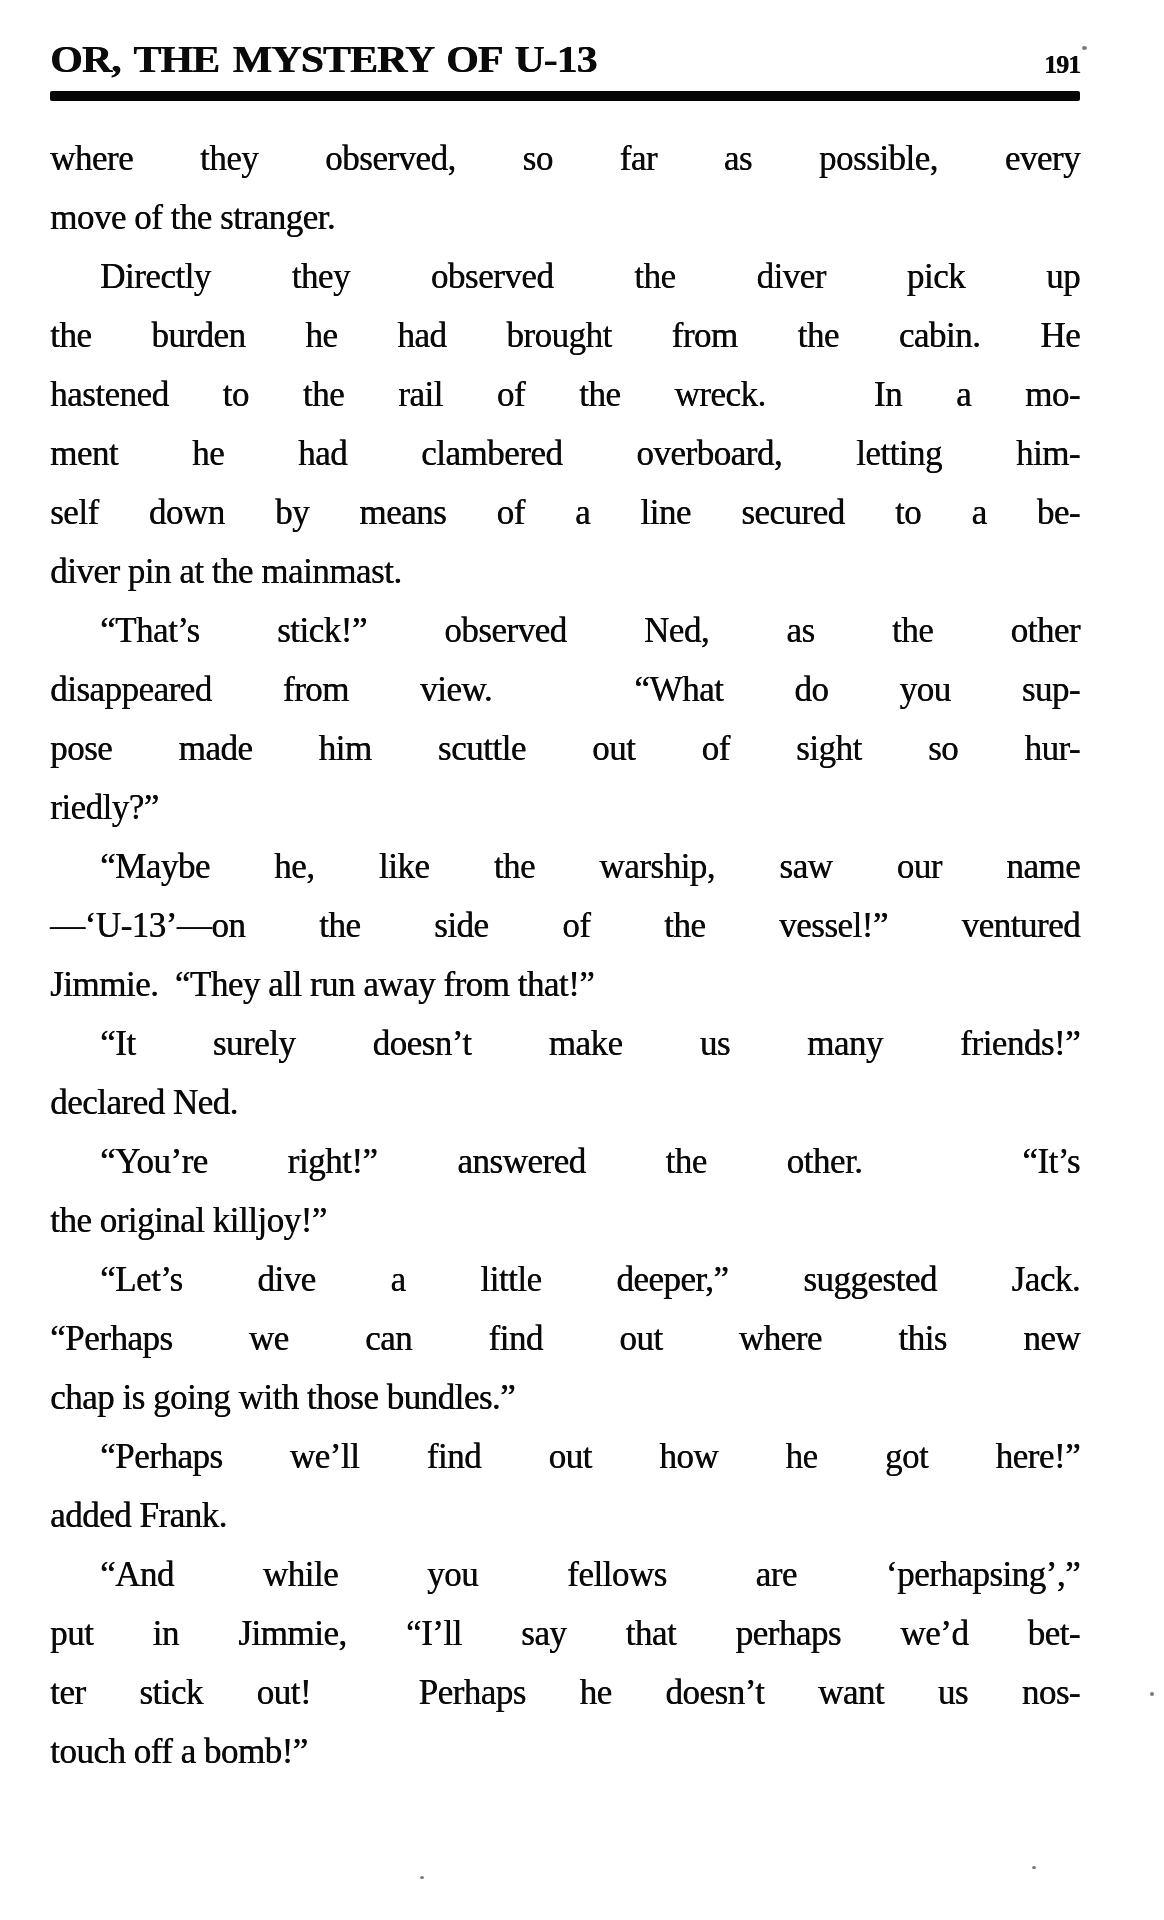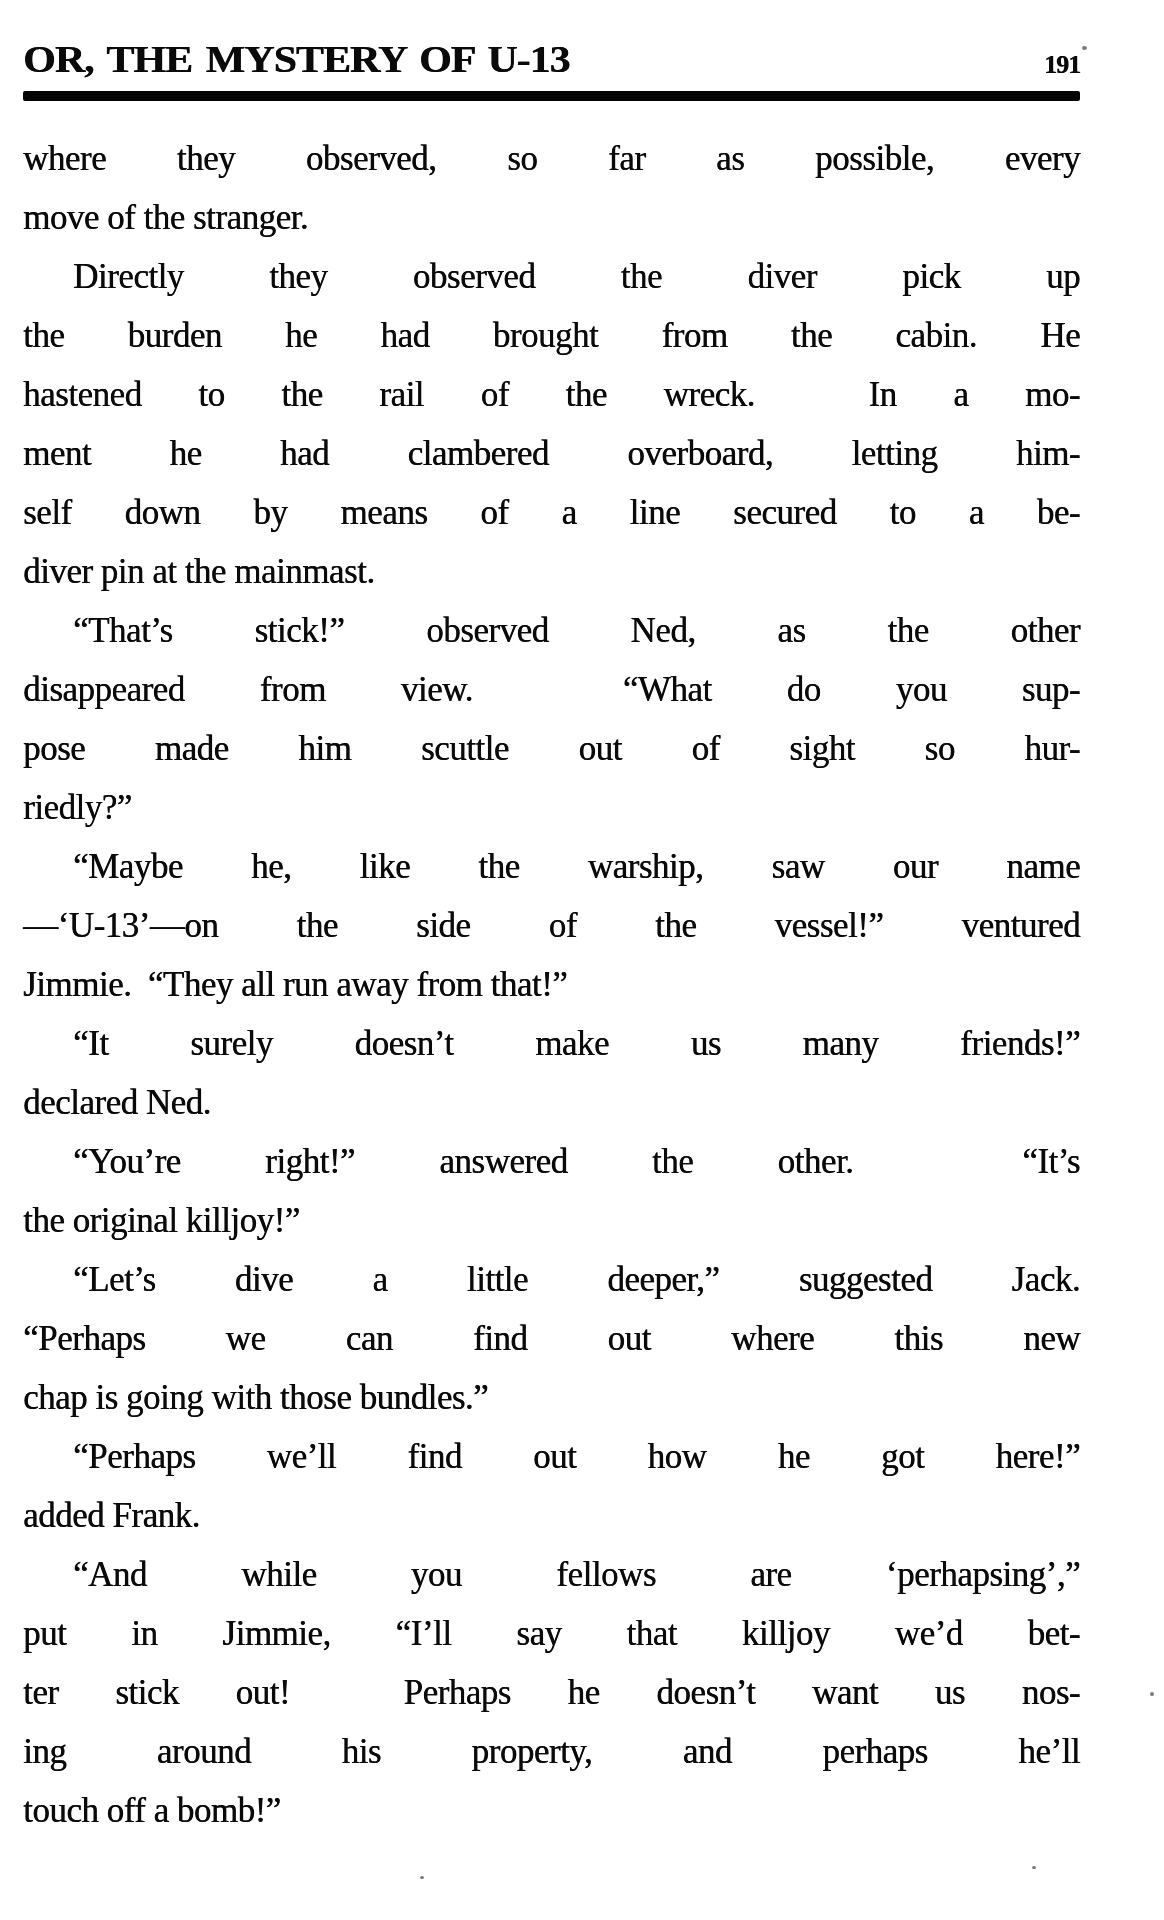--- a/index.html
+++ b/index.html
@@ -5,21 +5,21 @@
   html, body { margin: 0; padding: 0; }
   body {
     width: 1164px; height: 1920px;
     background: #ffffff;
     color: #0a0a0a;
     font-family: "Liberation Serif", serif;
     overflow: hidden;
     position: relative;
   }
   .page {
-    padding: 0 84px 0 23px;
+    padding: 0 84px 0 50px;
   }
   .running-head {
     display: flex;
     justify-content: space-between;
     align-items: flex-end;
     margin-top: 36px;
     font-weight: 700;
     line-height: 1;
   }
   .running-title {
@@ -104,23 +104,22 @@
       <div class="line j ind">“It surely doesn’t make us many friends!”</div>
       <div class="line">declared Ned.</div>
       <div class="line j ind">“You’re right!” answered the other.&nbsp; “It’s</div>
       <div class="line">the original killjoy!”</div>
       <div class="line j ind">“Let’s dive a little deeper,” suggested Jack.</div>
       <div class="line j">“Perhaps we can find out where this new</div>
       <div class="line">chap is going with those bundles.”</div>
       <div class="line j ind">“Perhaps we’ll find out how he got here!”</div>
       <div class="line">added Frank.</div>
       <div class="line j ind">“And while you fellows are ‘perhapsing’,”</div>
-      <div class="line j">put in Jimmie, “I’ll say that killjoy we’d bet-</div>
+      <div class="line j">put in Jimmie, “I’ll say that perhaps we’d bet-</div>
       <div class="line j">ter stick out!&nbsp; Perhaps he doesn’t want us nos-</div>
-      <div class="line j">ing around his property, and perhaps he’ll</div>
       <div class="line">touch off a bomb!”</div>
     </main>
 
 </div>
 
 <div class="speck s1"></div>
 <div class="speck s2"></div>
 <div class="speck s3"></div>
 <div class="speck s4"></div>
 

